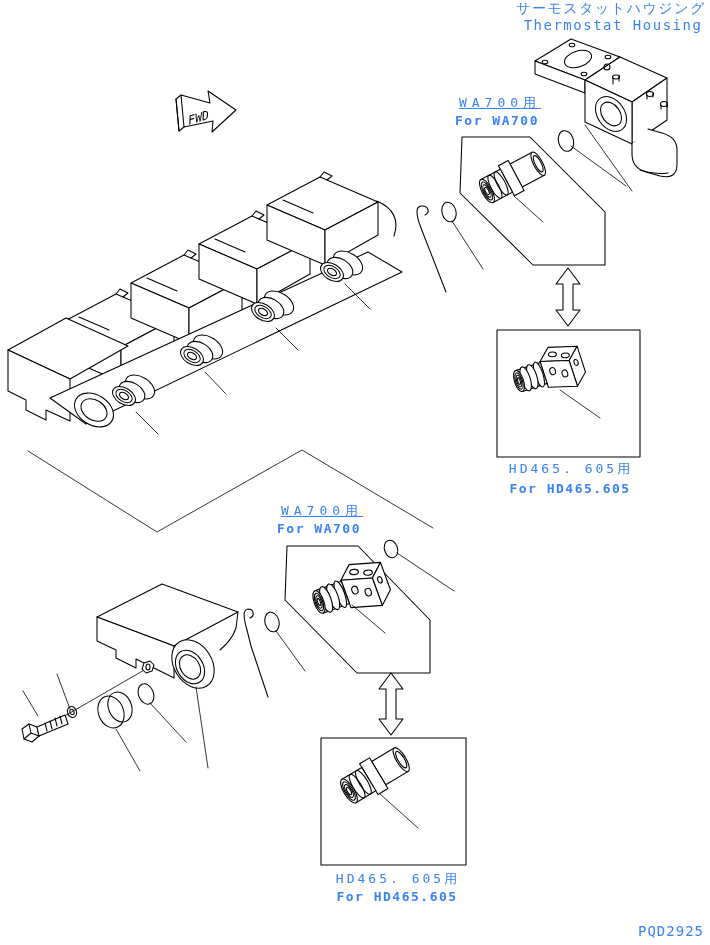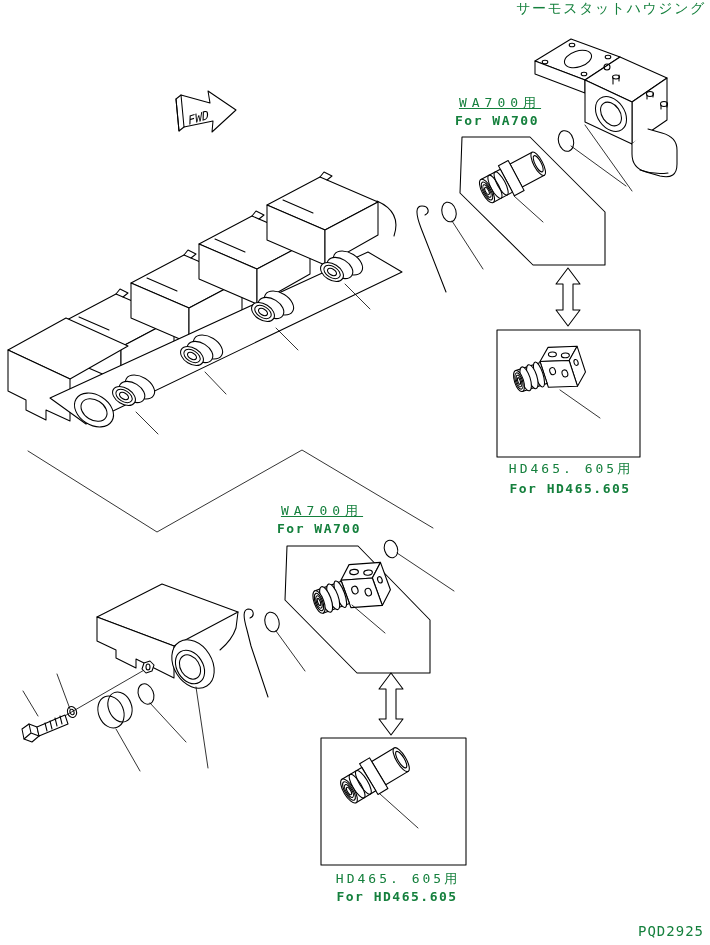--- a/index.html
+++ b/index.html
@@ -4,21 +4,21 @@
 <style>
   html,body{margin:0;padding:0;background:#fff;}
   #page{position:relative;width:710px;height:945px;background:#ffffff;overflow:hidden;
         font-family:"DejaVu Sans Mono","DejaVu Sans",monospace;}
   #art{position:absolute;left:0;top:0;}
   svg path,svg ellipse,svg polygon,svg line,svg polyline,svg rect,svg circle{
       stroke:#000;stroke-width:1.05;fill:none;stroke-linejoin:round;stroke-linecap:round;}
   svg .w{fill:#ffffff;}
   svg .thin{stroke-width:0.8;}
   svg text{stroke:none;fill:#000;font-family:"DejaVu Sans Mono",monospace;}
-  .lbl{position:absolute;color:#15803d;white-space:nowrap;line-height:1.15;
+  .lbl{position:absolute;color:#3b82f6;white-space:nowrap;line-height:1.15;
        transform:translateX(-50%);}
   .jp{font-size:13px;letter-spacing:5px;text-decoration:underline;}
   .jp2{font-size:13px;letter-spacing:3px;}
   .en{font-size:13px;letter-spacing:1.5px;font-weight:bold;}
   .ttl-jp{font-size:14px;letter-spacing:1.5px;}
   .ttl-en{font-size:14px;letter-spacing:1.5px;}
   .code{font-size:14px;letter-spacing:1px;transform:none;}
 </style>
 </head>
 <body>
@@ -209,20 +209,21 @@
 
       <path class="thin" d="M23,691 L38,716"></path>
       <path class="thin" d="M57,674 L70,709"></path>
       <path class="thin" d="M116,729 L140,771"></path>
       <path class="thin" d="M150,703 L186,742"></path>
       <path class="thin" d="M196,687 L208,768"></path>
     </g>
   </svg>
 
   <div class="lbl ttl-jp" style="left:611px;top:0px;">サーモスタットハウジング</div>
+  <div class="lbl ttl-en" style="left:613px;top:17px;">Thermostat Housing</div>
 
   <div class="lbl jp" style="left:500px;top:96px;">WA700用</div>
   <div class="lbl en" style="left:497px;top:114px;">For WA700</div>
 
   <div class="lbl jp2" style="left:571px;top:462px;">HD465. 605用</div>
   <div class="lbl en" style="left:570px;top:482px;">For HD465.605</div>
 
   <div class="lbl jp" style="left:322px;top:504px;">WA700用</div>
   <div class="lbl en" style="left:319px;top:522px;">For WA700</div>
 

